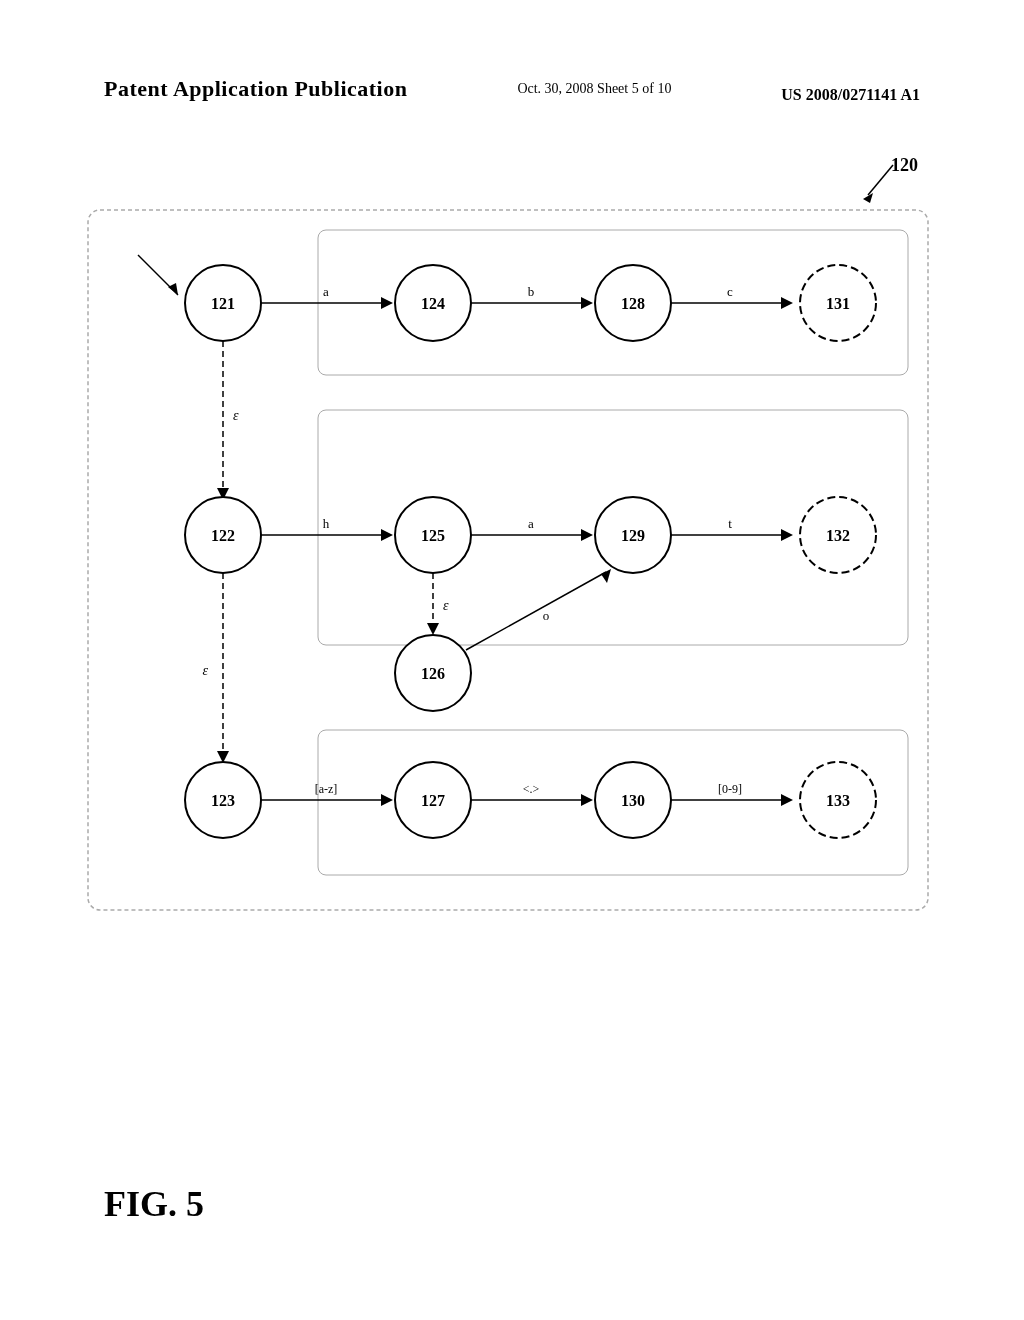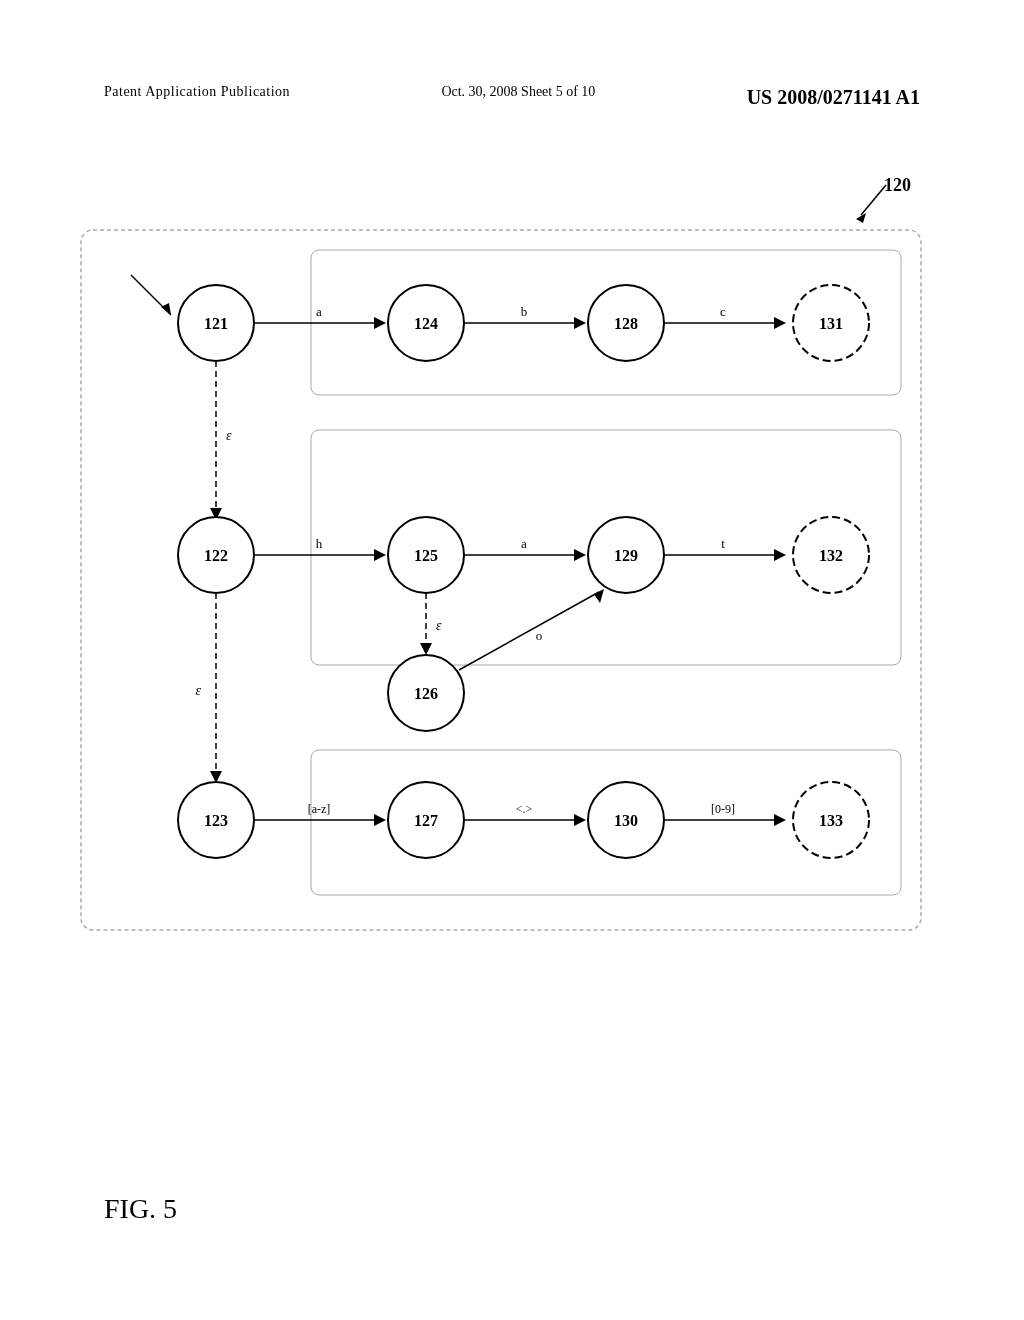--- a/index.html
+++ b/index.html
@@ -17,42 +17,41 @@
       position: absolute;
       top: 74px;
       left: 0;
       right: 0;
       display: flex;
       justify-content: space-between;
       align-items: center;
       padding: 0 104px 0 104px;
     }
     .header-left {
-      font-weight: normal;
-      font-size: 14px;
+      font-weight: bold;
+      font-size: 22px;
       letter-spacing: 0.5px;
       text-align: center;
     }
     .header-center {
       font-size: 14px;
     }
     .header-right {
-      font-size: 20px;
+      font-size: 16px;
       font-weight: bold;
       margin-top: 12px;
     }
 
     
     .diagram-container {
       position: absolute;
       top: 155px;
-      left: 71px;
+      left: 78px;
       width: 860px;
       height: 780px;
-      margin-top: 20px;
     }
 
     
     .diagram-svg {
       position: absolute;
       top: 45px;
       left: 0;
       width: 860px;
       height: 730px;
     }
@@ -179,14 +178,14 @@
     <text x="652" y="593" text-anchor="middle" font-size="12">[0-9]</text>
 
     <circle cx="760" cy="600" r="38" fill="white" stroke="black" stroke-width="2" stroke-dasharray="8,4"></circle>
     <text x="760" y="606" text-anchor="middle" font-size="16" font-weight="bold">133</text>
 
   </svg>
 
 </div>
 
 <div style="position:absolute; bottom:95px; left:104px;">
-  <span style="font-size:28px; font-weight:normal;">FIG. 5</span>
+  <span style="font-size:36px; font-weight:bold;">FIG. 5</span>
 </div>
 
 </body></html>

